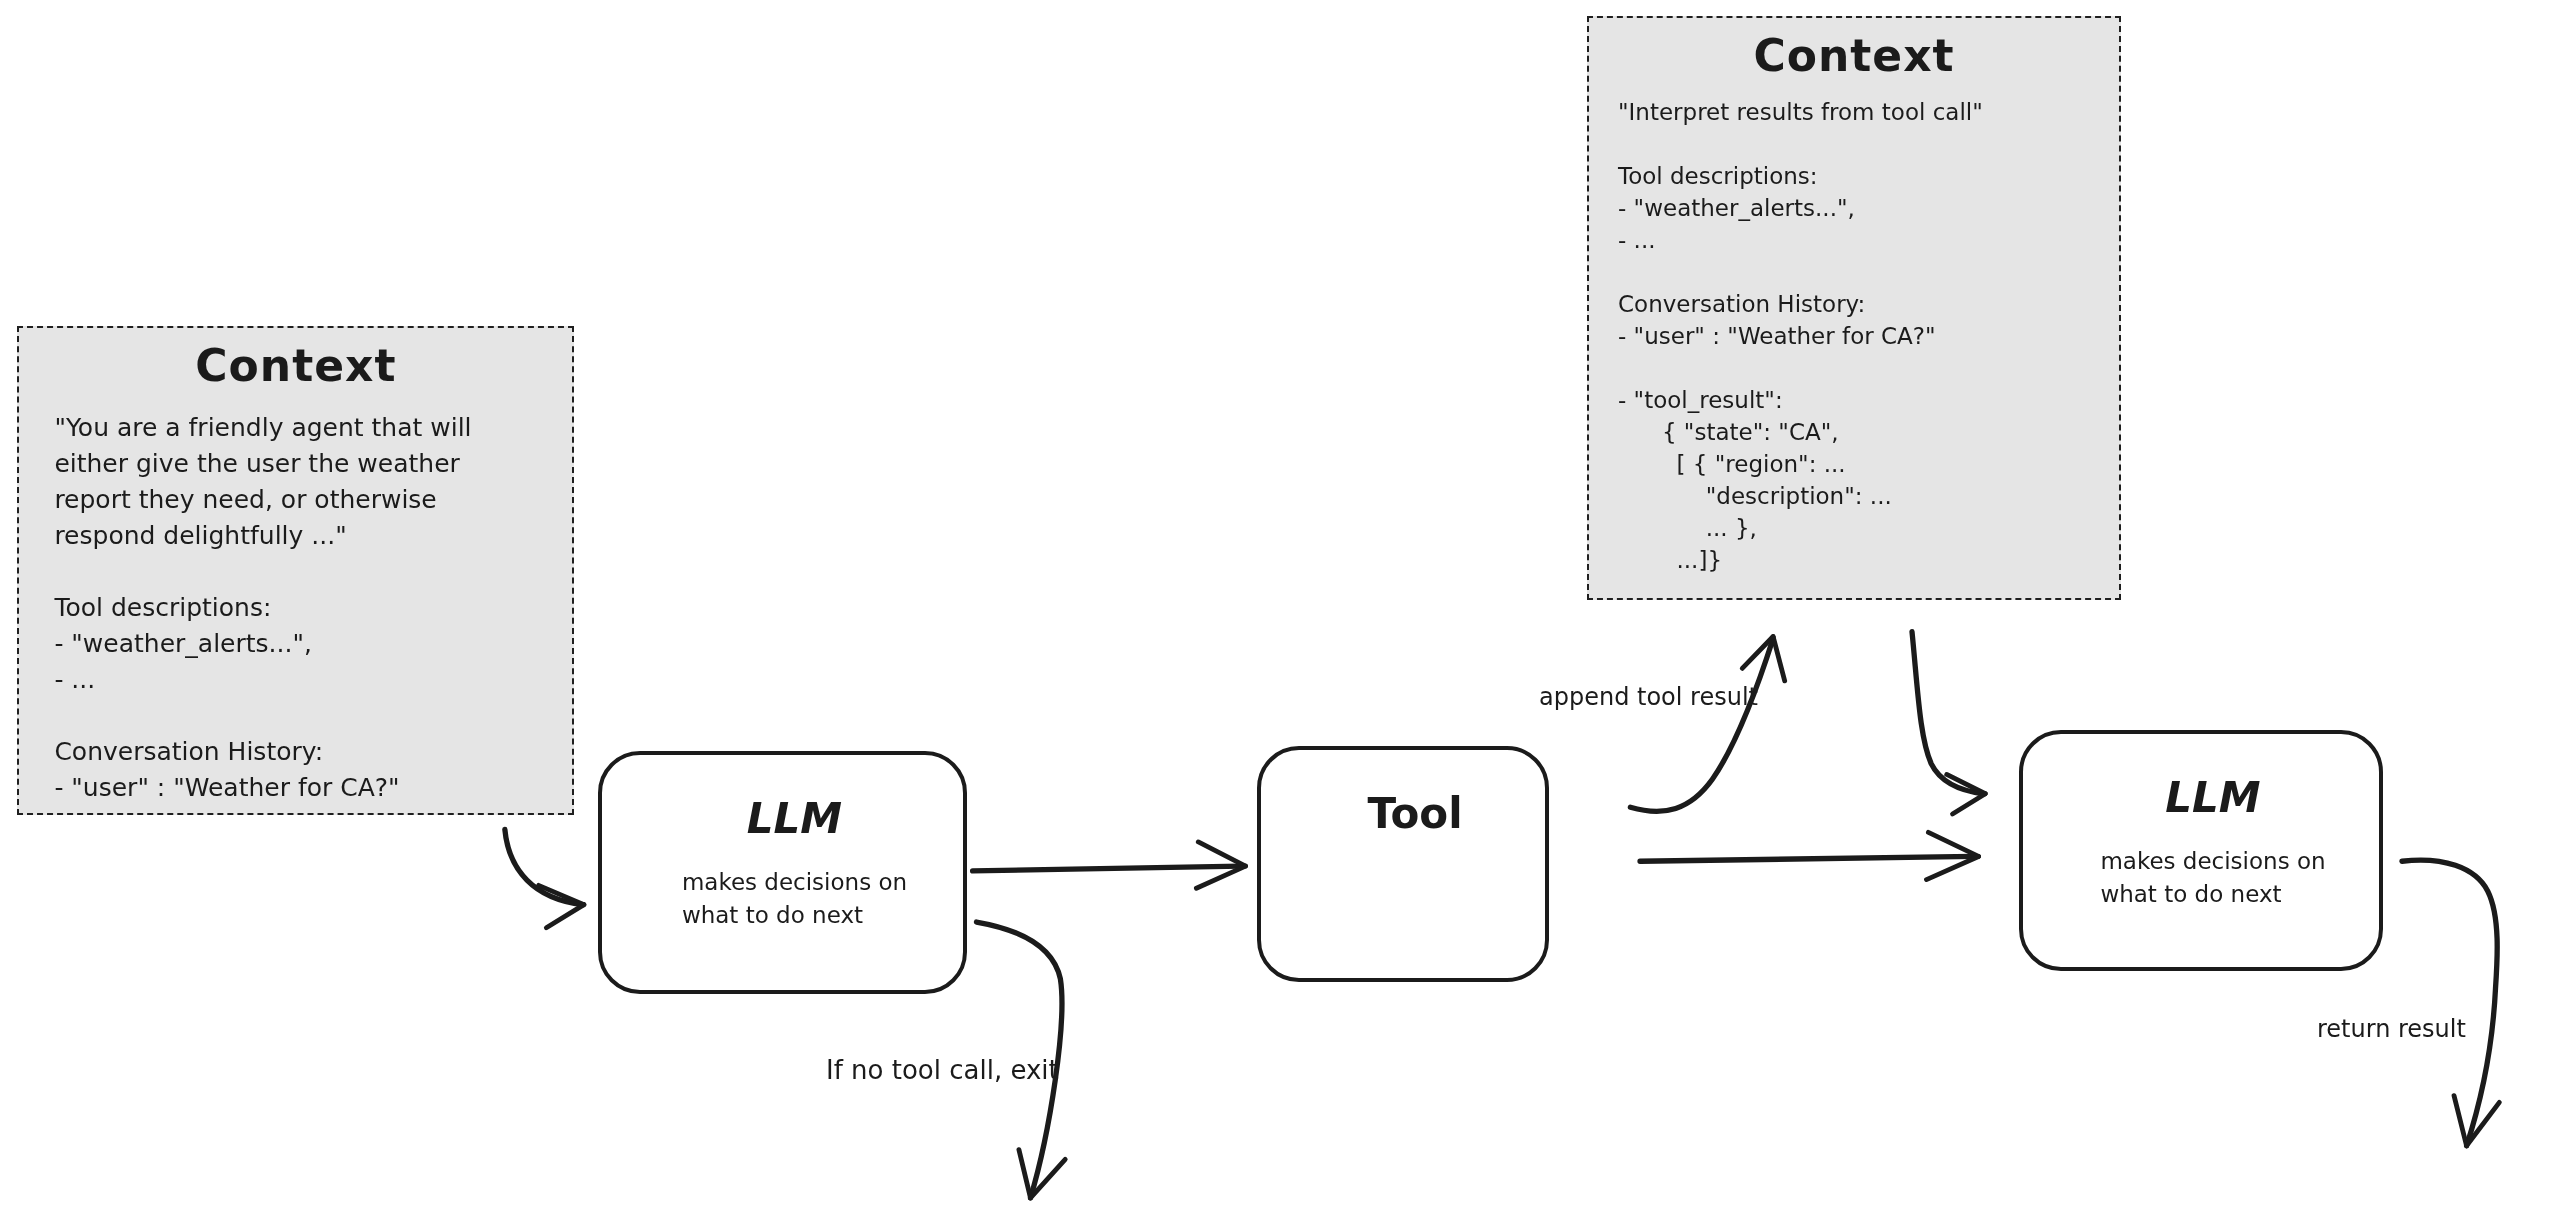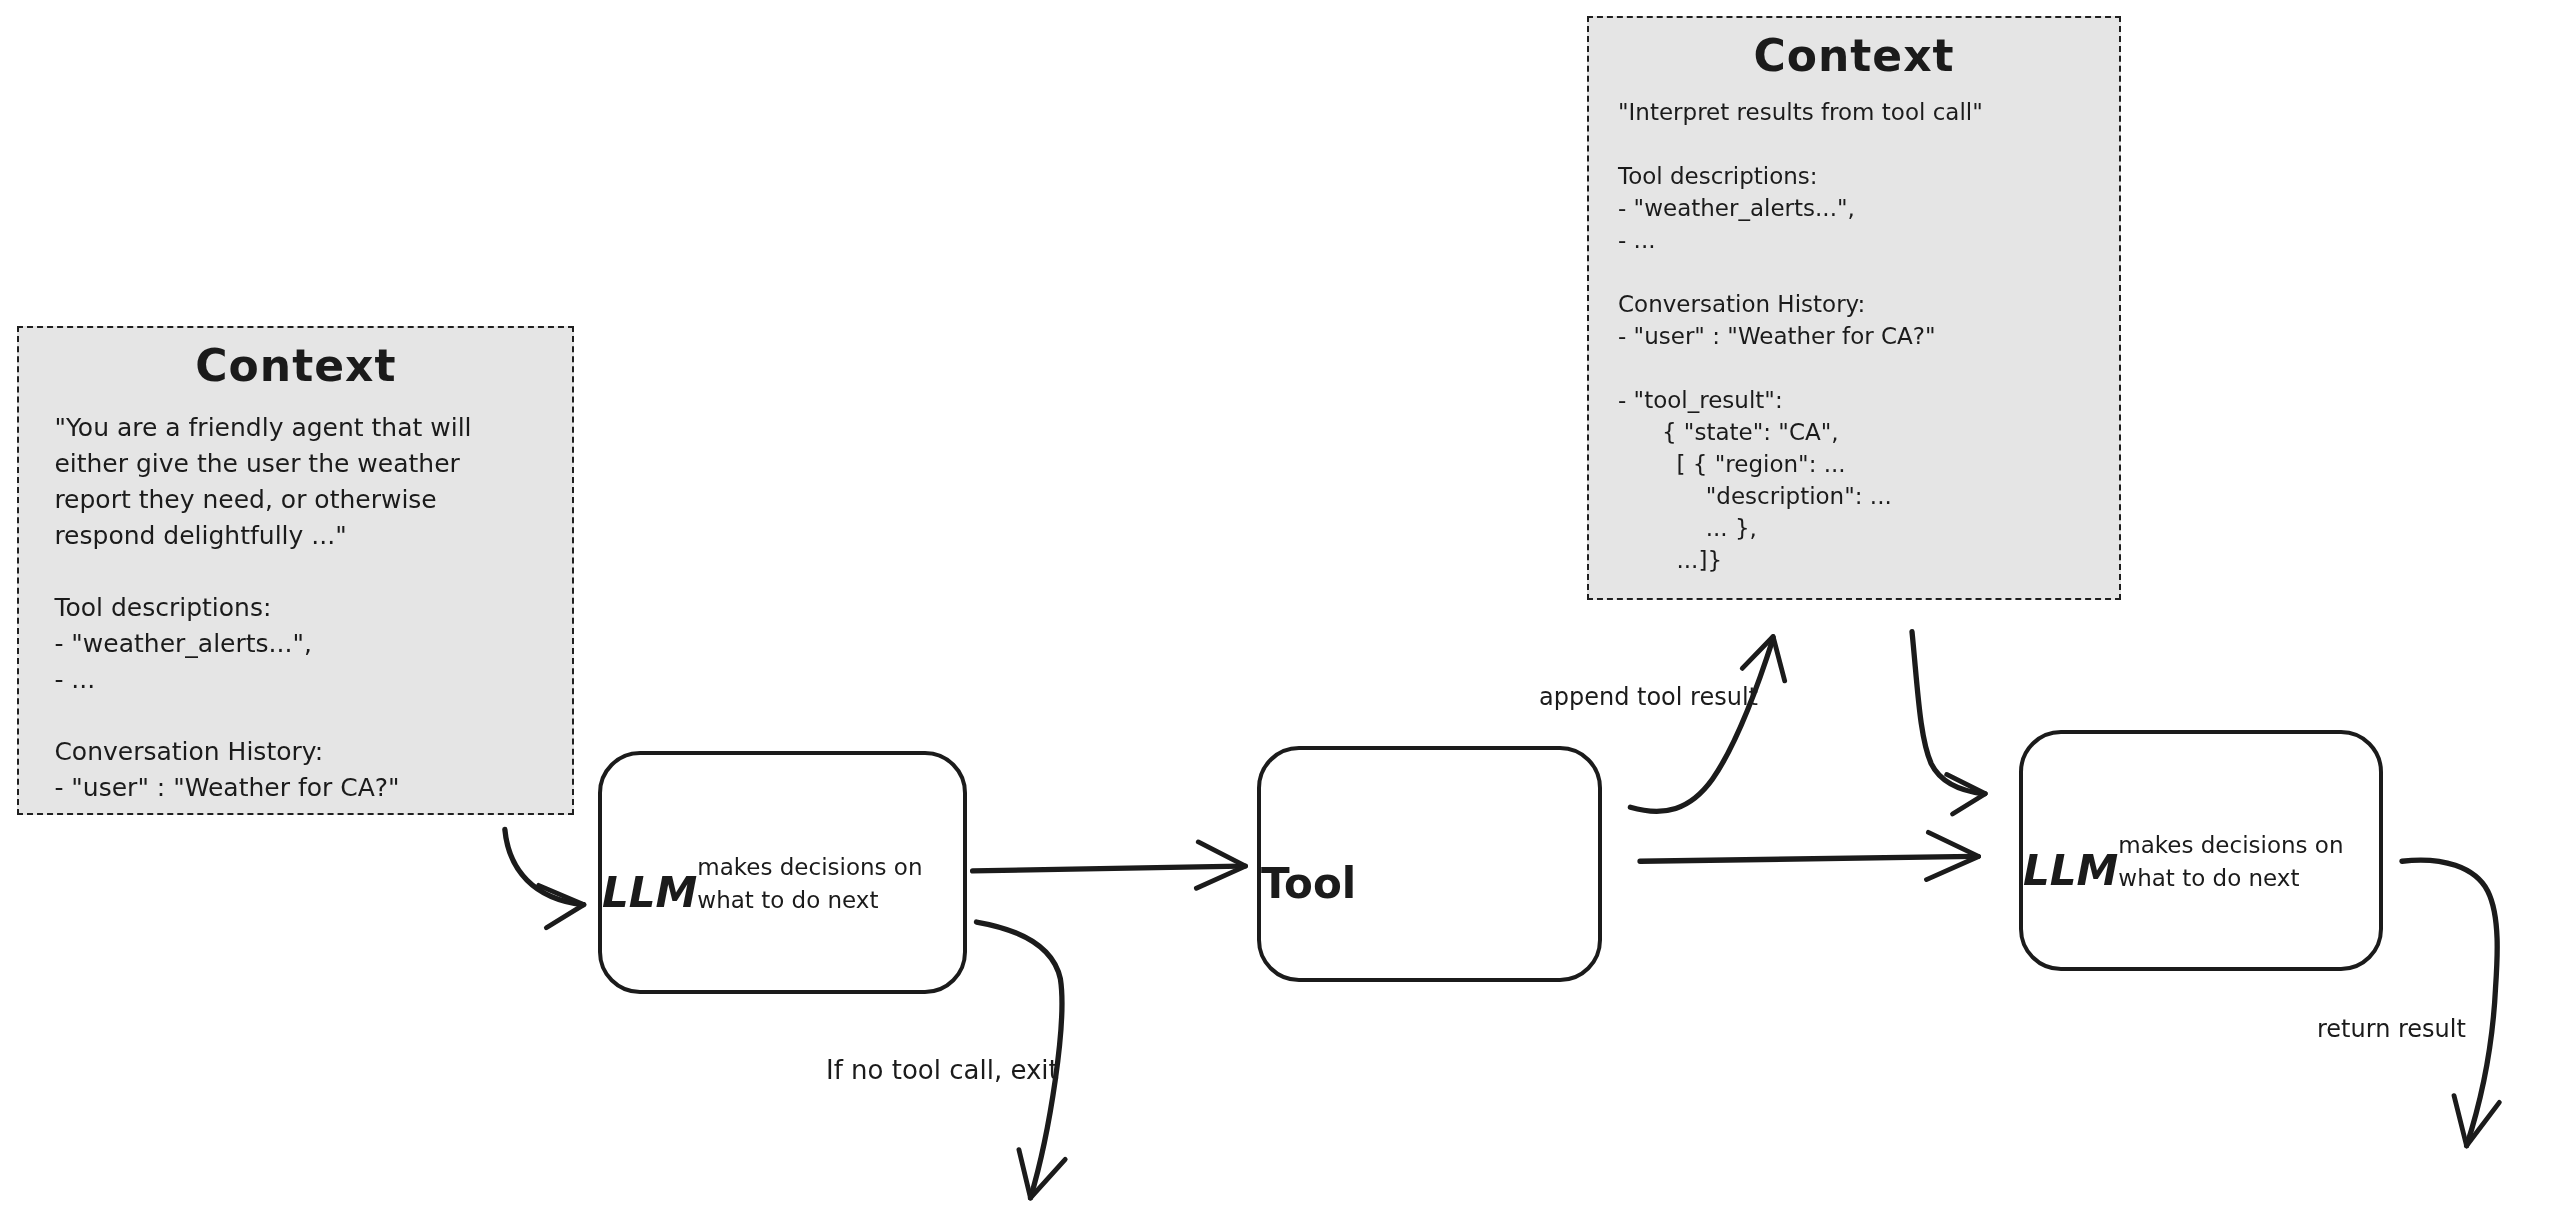--- a/index.html
+++ b/index.html
@@ -46,25 +46,26 @@
     padding: 15.4px 25px 0 29px;
   }
   
   .node {
     position: absolute;
     border: 4.8px solid #1b1b1b;
     border-radius: 42px;
     background: #ffffff;
     box-sizing: border-box;
     display: flex;
-    flex-direction: row;
+    flex-direction: column;
     align-items: center;
+    padding-left: 24px;
   }
   .node-llm1 { left: 598px;  top: 751px; width: 369px; height: 243px; }
-  .node-tool { left: 1257px; top: 746px; width: 345px; height: 236px; justify-content: space-between; }
+  .node-tool { left: 1257px; top: 746px; width: 292px; height: 236px; justify-content: space-between; }
   .node-llm2 { left: 2019px; top: 730px; width: 364px; height: 241px; }
   .node-title {
     font-size: 42px;
     font-weight: bold;
     margin-top: 39px;
   }
   .node-title.italic { font-style: italic; }
   .node-sub {
     white-space: pre-line;
     font-size: 23px;

